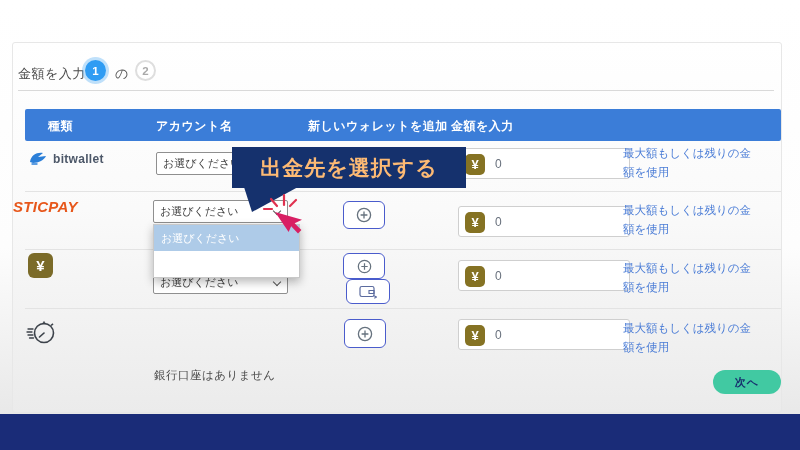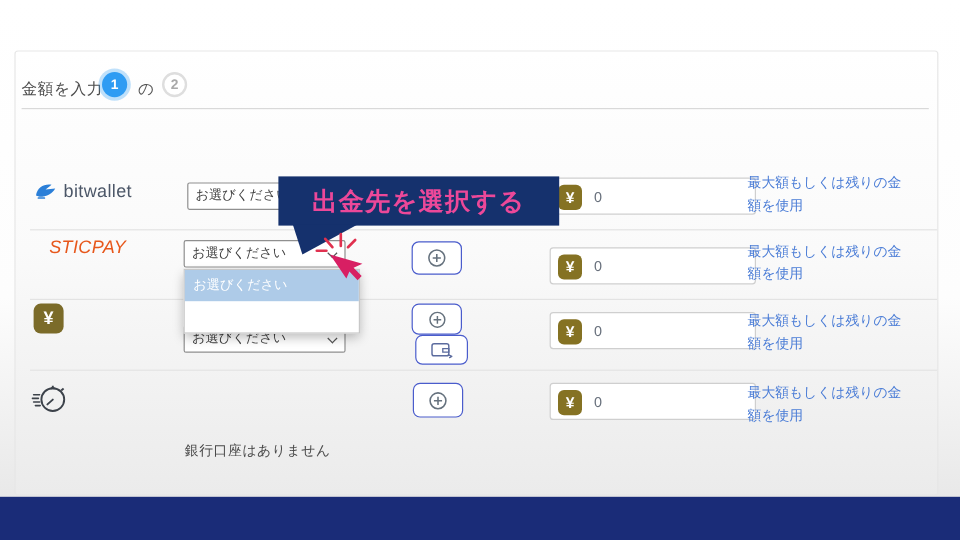--- a/index.html
+++ b/index.html
@@ -26,22 +26,22 @@
   .step-divider { position:absolute; left:5px; top:47px; width:756px; height:1px; background:#d9d9d9; }
   
   .thead { position:absolute; left:12px; top:66px; width:756px; height:32px;
     background:#3b7dd8; border-radius:2px; color:#ffffff; }
   .thead span { position:absolute; top:9px; font-size:12px; font-weight:600; letter-spacing:.5px; white-space:nowrap; }
   .th-0 { left:23px; } .th-1 { left:131px; } .th-2 { left:283px; } .th-3 { left:426px; }
   
   .row-divider { position:absolute; left:12px; width:756px; height:1px; background:#e3e3e3; z-index:1; }
   
   .logo-bitwallet { position:absolute; left:16px; top:108px; display:flex; align-items:center; gap:4px; }
-  .logo-bitwallet .bw-text { font-size:15px; font-weight:400; color:#4c5768; letter-spacing:.3px; }
-  .logo-sticpay { position:absolute; left:28px; top:155px; font-size:15px; font-style:italic; font-weight:400;
+  .logo-bitwallet .bw-text { font-size:12px; font-weight:700; color:#4c5768; letter-spacing:.3px; }
+  .logo-sticpay { position:absolute; left:0; top:155px; font-size:15px; font-style:italic; font-weight:700;
     color:#e7571b; letter-spacing:.3px; }
   .yen-type-badge { position:absolute; left:15px; top:210px; width:25px; height:25px; border-radius:6px;
     background:#7b6b29; color:#fff; font-size:15px; font-weight:bold; display:flex; align-items:center; justify-content:center; }
   .stopwatch { position:absolute; left:13px; top:272px; }
   .bank-msg { position:absolute; left:141px; top:281px; font-size:11.5px; color:#4a4a4a; letter-spacing:.5px;margin-top:44px; }
   
   .select {
     position:absolute; width:135px; height:23px; background:#fff; border:1px solid #8f8f8f; border-radius:2px;
     font-size:11px; color:#3f3f3f; line-height:21px; padding-left:6px; white-space:nowrap; overflow:hidden;
   }
@@ -71,40 +71,46 @@
   .max-link { position:absolute; left:610px; width:136px; font-size:11.5px; line-height:18.5px;
     color:#4a7cd6; word-break:break-all; cursor:pointer; }
   .lnk-1 { top:101px; } .lnk-2 { top:158px; } .lnk-3 { top:216px; } .lnk-4 { top:276px; }
   
   .next-btn { position:absolute; left:700px; top:327px; width:68px; height:24px; border:none; border-radius:12px;
     background:#41c9a2; color:#17306e; font-size:11px; font-weight:bold; letter-spacing:1px;
     display:flex; align-items:center; justify-content:center; cursor:pointer;
     font-family:"Liberation Sans","DejaVu Sans",sans-serif; }
   
   .tooltip { position:absolute; left:232px; top:147px; width:234px; height:41px; background:#15316d; z-index:40;
-    color:#ec4899; font-size:21px; font-weight:bold; letter-spacing:1px;
+    color:#fdba74; font-size:21px; font-weight:bold; letter-spacing:1px;
     display:flex; align-items:center; justify-content:center; }
   .tooltip-tail { position:absolute; left:240px; top:186px; z-index:40; }
   .cursor-overlay { position:absolute; left:258px; top:190px; z-index:50; }
   
   .footer-bar { position:absolute; left:0; top:414px; width:800px; height:36px; background:#1a2c78; }
 </style>
 </head>
 <body>
 
 <div class="card">
 
   <div class="step-row">
     <span class="step-label">金額を入力 :</span>
     <span class="step-badge current">1</span>
     <span class="step-of">の</span>
     <span class="step-badge upcoming">2</span>
   </div>
   <div class="step-divider"></div>
 
+  <div class="thead">
+    <span class="th-0">種類</span>
+    <span class="th-1">アカウント名</span>
+    <span class="th-2">新しいウォレットを追加</span>
+    <span class="th-3">金額を入力</span>
+  </div>
 
   <div class="row-divider" style="top:148px"></div>
   <div class="row-divider" style="top:206px"></div>
   <div class="row-divider" style="top:265px"></div>
 
   <div class="logo-bitwallet">
     <svg width="20" height="15" viewBox="0 0 20 15">
       <path d="M1,11 C2,4 8,1 14,2 L9,6 L17,5 C15,9 10,12 4,12 Z" fill="#2b7fd8"></path>
       <path d="M3,13 L8,13" stroke="#2b7fd8" stroke-width="1.4" stroke-linecap="round"></path>
     </svg>
@@ -180,20 +186,21 @@
       <circle cx="8" cy="8" r="6.6" fill="none" stroke="#66727e" stroke-width="1.3"></circle>
       <path d="M8,4.6 V11.4 M4.6,8 H11.4" stroke="#66727e" stroke-width="1.3"></path>
     </svg>
   </div>
   <div class="amount amt-4">
     <span class="cur">¥</span>
     <span class="val">0</span>
   </div>
   <div class="max-link lnk-4">最大額もしくは残りの金額を使用</div>
 
+  <button class="next-btn">次へ</button>
 </div>
 
 <div class="tooltip">出金先を選択する</div>
 <svg class="tooltip-tail" width="62" height="28" viewBox="0 0 62 28">
   <polygon points="4,1 58,1 12,26" fill="#15316d"></polygon>
 </svg>
 
 <svg class="cursor-overlay" width="52" height="66" viewBox="0 0 52 66">
   <g stroke="#e0314f" stroke-width="2.2" stroke-linecap="round">
     <line x1="26" y1="5" x2="26" y2="15"></line>

